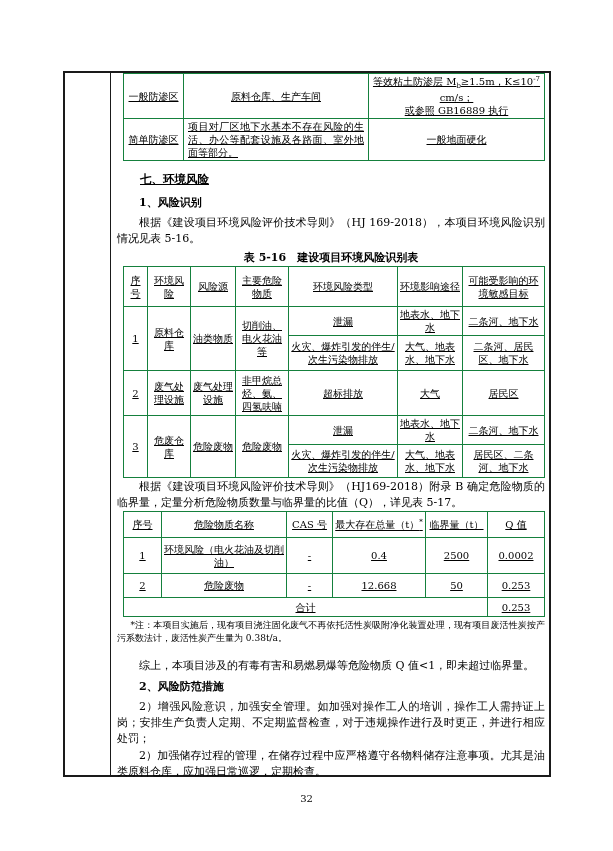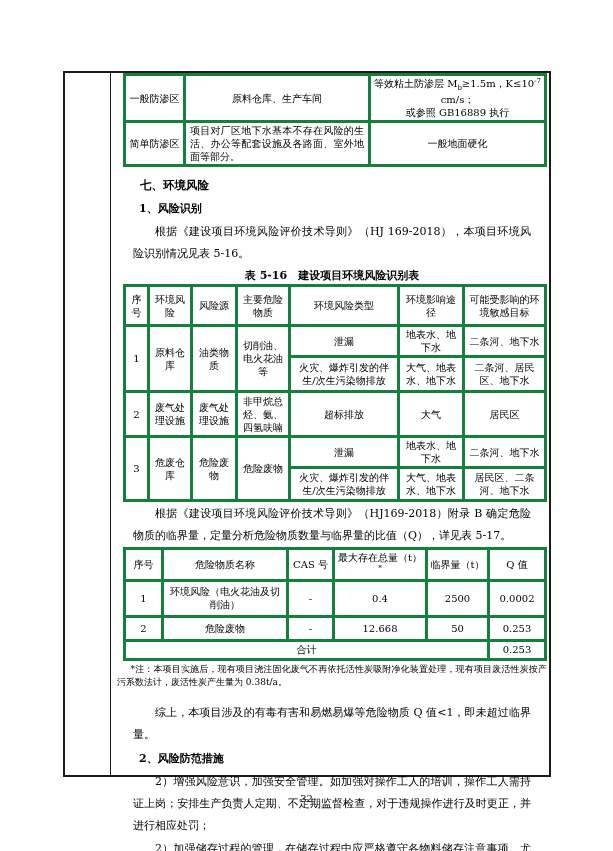--- a/index.html
+++ b/index.html
@@ -10,28 +10,28 @@
     font-family:"DejaVu Serif","Liberation Serif",serif;
   }
   .frame {
     position:absolute; left:63px; top:71px; width:488px; height:706px;
     border:2px solid #1a1a1a; display:flex;
   }
   .side-col { width:46px; border-right:1.5px solid #1a1a1a; flex-shrink:0; }
   .content { flex:1; padding:0 5px 0 6px; }
 
   table { border-collapse:collapse; table-layout:fixed; width:421px; margin-left:6px; }
-  td { border:3px solid #15803d; font-size:10px; line-height:1.3; text-align:center;
-       vertical-align:middle; padding:1px 2px; word-break:break-all; }
+  td { border:1px solid #15803d; font-size:10px; line-height:1.3; text-align:center;
+       vertical-align:middle; padding:1px 2px; word-break:break-all;text-decoration:underline; }
   .just { text-align:justify; text-justify:inter-character; padding:1px 4px; }
   sub,sup { font-size:7px; }
 
-  .h7   { font-weight:bold; font-size:11.5px; line-height:22px; margin:7px 0 0; text-indent:2em; }
+  .h7   { font-weight:bold; font-size:11.5px; line-height:22px; margin:7px 0 0; text-indent:2em;text-decoration:underline; }
   .hsub { font-weight:bold; font-size:11px;   line-height:22px; margin:2px 0 0; text-indent:2em; }
-  .para { font-size:11px; line-height:22px; margin:1px 16px 0; text-align:justify;
+  .para { font-size:11px; line-height:16px; margin:1px 0 0; text-align:justify;
           text-justify:inter-character; text-indent:2em; }
   .tbl-title { font-weight:bold; font-size:11px; text-align:center; margin:3px 0 1px; }
   .note { font-size:9px; line-height:13px; margin:2px 0 13px; text-align:justify;
           text-justify:inter-character; text-indent:1.5em; }
   .page-num { position:absolute; top:793px; left:0; width:613px; text-align:center; font-size:10px; }
 </style>
 </head>
 <body>
 
 <div class="frame">

